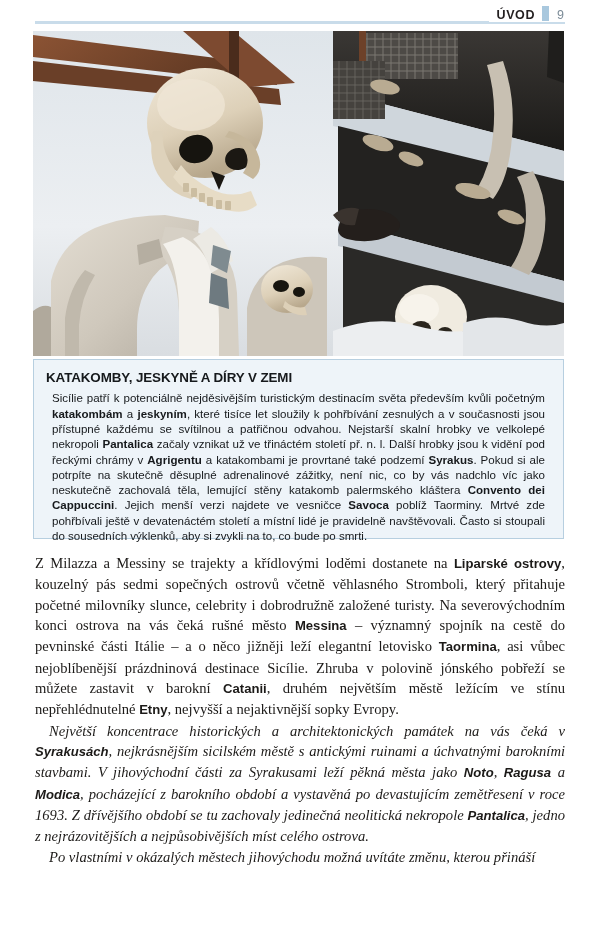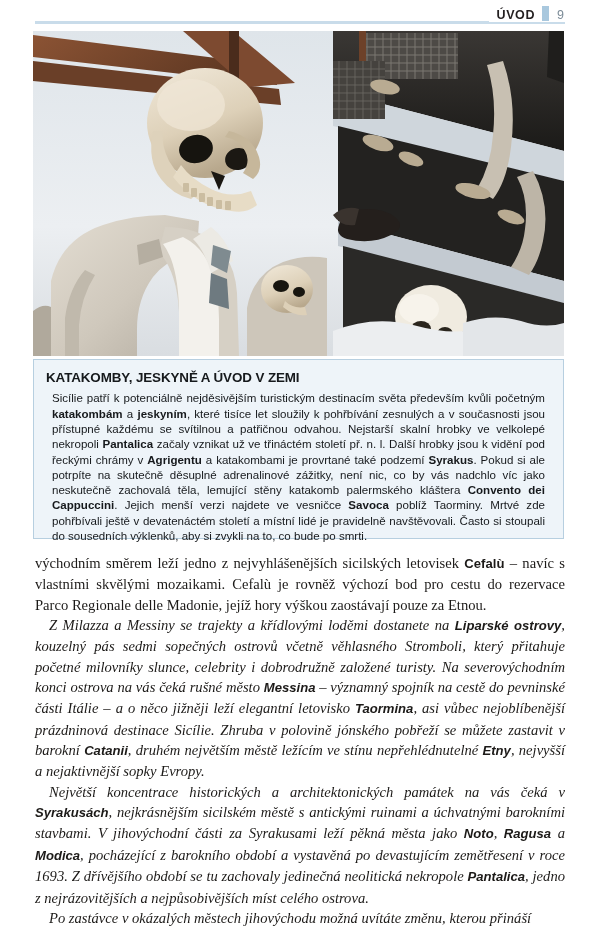--- a/index.html
+++ b/index.html
@@ -272,24 +272,23 @@
         <ellipse cx="352" cy="56" rx="15" ry="7" transform="rotate(12 352 56)"></ellipse>
       </g>
 
       <path d="M0 280 q10 -8 18 -4 l0 49 l-18 0 z" fill="#b0a99c"></path>
 
       <polygon points="516,0 531,0 531,52 514,46" fill="#1f1e1c"></polygon>
     </svg>
   </div>
 
   <div class="infobox">
-    <h2 class="infobox-title">KATAKOMBY, JESKYNĚ A ÚVOD V ZEMI</h2>
+    <h2 class="infobox-title">KATAKOMBY, JESKYNĚ A DÍRY V ZEMI</h2>
     <p class="infobox-body">Sicílie patří k potenciálně nejděsivějším turistickým destinacím světa především kvůli početným <b>katakombám</b> a <b>jeskyním</b>, které tisíce let sloužily k pohřbívání zesnulých a v současnosti jsou přístupné každému se svítilnou a patřičnou odvahou. Nejstarší skalní hrobky ve velkolepé nekropoli <b>Pantalica</b> začaly vznikat už ve třináctém století př. n. l. Další hrobky jsou k vidění pod řeckými chrámy v <b>Agrigentu</b> a katakombami je provrtané také podzemí <b>Syrakus</b>. Pokud si ale potrpíte na skutečně děsuplné adrenalinové zážitky, není nic, co by vás nadchlo víc jako neskutečně zachovalá těla, lemující stěny katakomb palermského kláštera <b>Convento dei Cappuccini</b>. Jejich menší verzi najdete ve vesničce <b>Savoca</b> poblíž Taorminy. Mrtvé zde pohřbívali ještě v devatenáctém století a místní lidé je pravidelně navštěvovali. Často si stoupali do sousedních výklenků, aby si zvykli na to, co bude po smrti.</p>
   </div>
 
   <div class="bodytext">
-    <p>východním směrem leží jedno z nejvyhlášenějších sicilských letovisek <b>Cefalù</b> – navíc s vlastními skvělými mozaikami. Cefalù je rovněž výchozí bod pro cestu do rezervace Parco Regionale delle Madonie, jejíž hory výškou zaostávají pouze za Etnou.</p>
     <p>Z Milazza a Messiny se trajekty a křídlovými loděmi dostanete na <b>Liparské ostrovy</b>, kouzelný pás sedmi sopečných ostrovů včetně věhlasného Stromboli, který přitahuje početné milovníky slunce, celebrity i dobrodružně založené turisty. Na severovýchodním konci ostrova na vás čeká rušné město <b>Messina</b> – významný spojník na cestě do pevninské části Itálie – a o něco jižněji leží elegantní letovisko <b>Taormina</b>, asi vůbec nejoblíbenější prázdninová destinace Sicílie. Zhruba v polovině jónského pobřeží se můžete zastavit v barokní <b>Catanii</b>, druhém největším městě ležícím ve stínu nepřehlédnutelné <b>Etny</b>, nejvyšší a nejaktivnější sopky Evropy.</p>
     <p>Největší koncentrace historických a architektonických památek na vás čeká v <b>Syrakusách</b>, nejkrásnějším sicilském městě s antickými ruinami a úchvatnými barokními stavbami. V jihovýchodní části za Syrakusami leží pěkná města jako <b>Noto</b>, <b>Ragusa</b> a <b>Modica</b>, pocházející z barokního období a vystavěná po devastujícím zemětřesení v roce 1693. Z dřívějšího období se tu zachovaly jedinečná neolitická nekropole <b>Pantalica</b>, jedno z nejrázovitějších a nejpůsobivějších míst celého ostrova.</p>
-    <p>Po zastávce v okázalých městech jihovýchodu možná uvítáte změnu, kterou přináší</p>
+    <p>Po vlastními v okázalých městech jihovýchodu možná uvítáte změnu, kterou přináší</p>
   </div>
 
 </div>
 
 </body></html>

